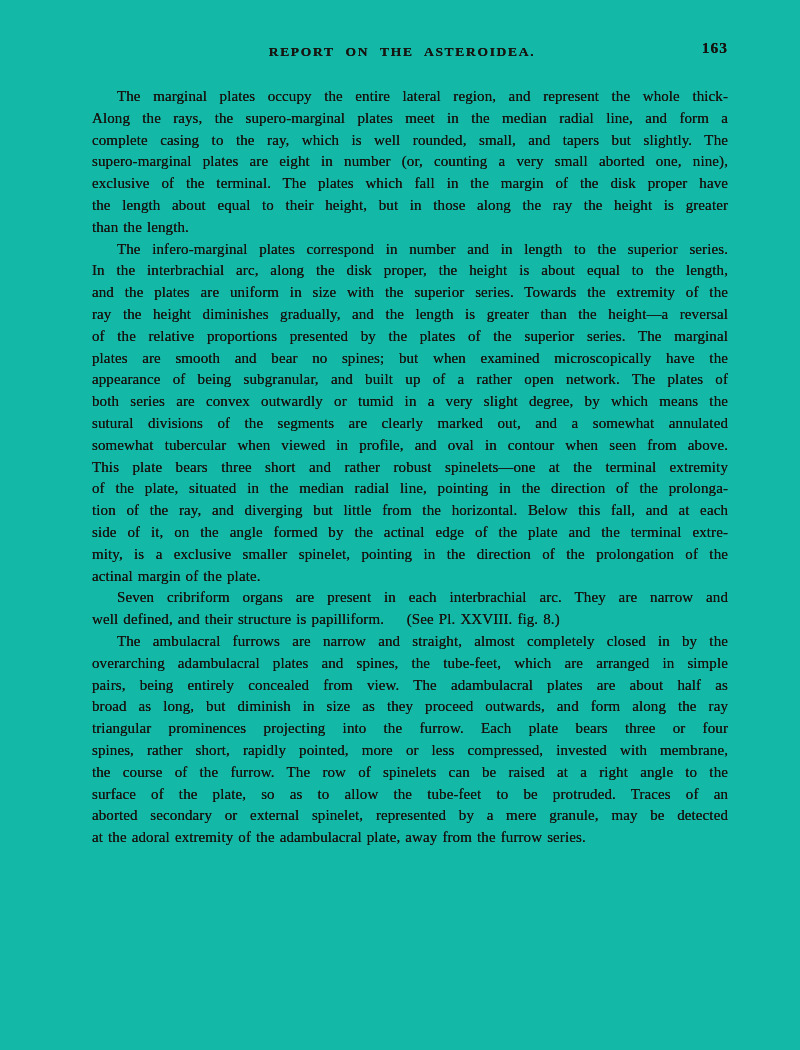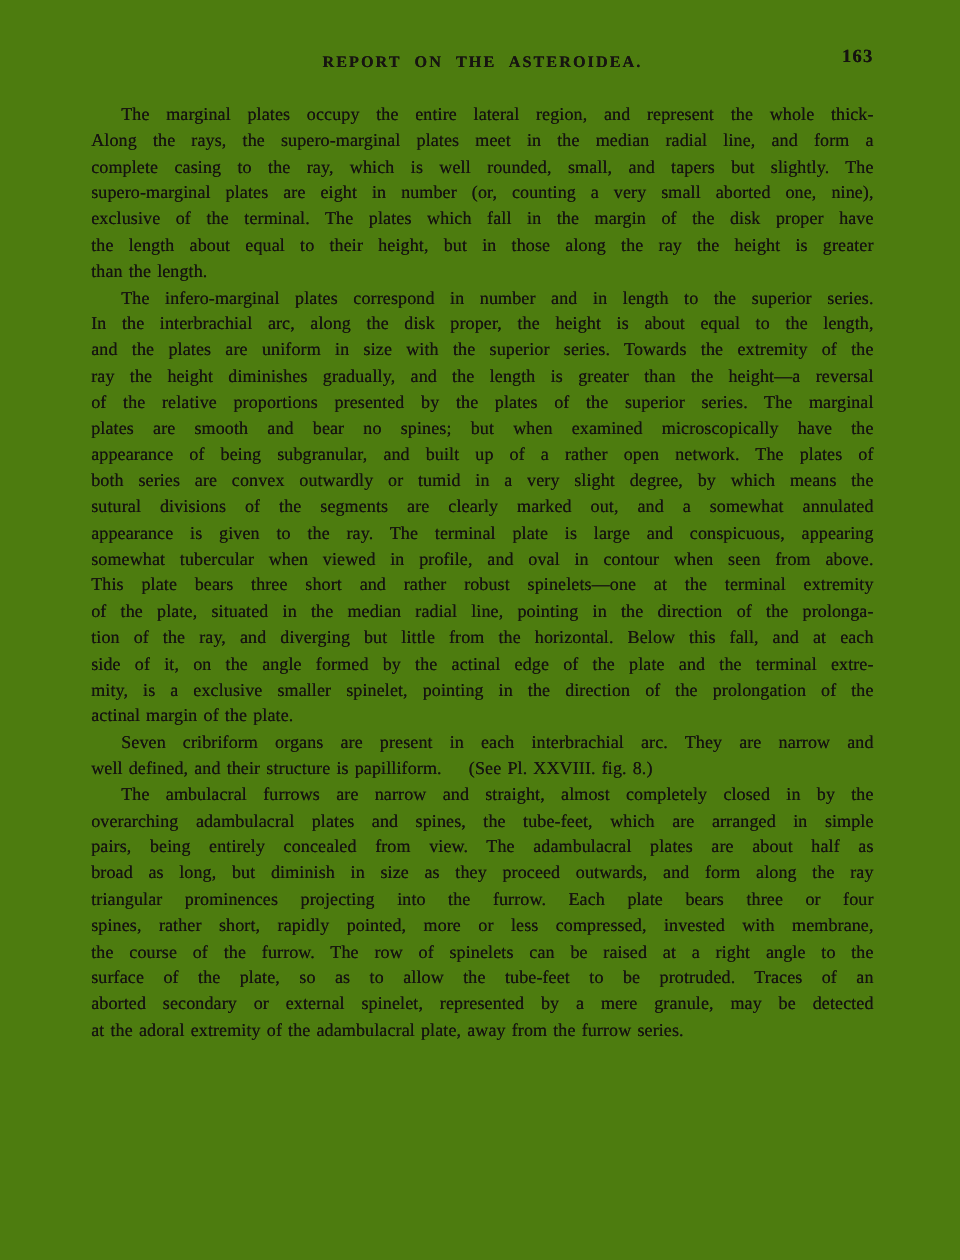--- a/index.html
+++ b/index.html
@@ -4,21 +4,21 @@
 <style>
   html, body {
     margin: 0;
     padding: 0;
     background: #ffffff;
   }
   .page {
     position: relative;
     width: 800px;
     height: 1050px;
-    background: #4d7c0f;
+    background: #14b8a6;
     font-family: "Liberation Serif", serif;
     color: #151310;
     overflow: hidden;
   }
   .page-header {
     position: absolute;
     top: 44px;
     left: 76px;
     width: 652px;
     height: 24px;
@@ -53,20 +53,21 @@
   }
   .line {
     font-size: 15px;
     line-height: 21.8px;
     text-align: justify;
     text-align-last: justify;
     word-spacing: 1.2px;
     letter-spacing: 0.1px;
     white-space: normal;
     text-shadow: 0 0 0.45px #1a1713;
+    margin-left: 16px;
   }
   .line.first {
     text-indent: 25px;
   }
   .line.last {
     text-align-last: left;
     font-family: Liberation Serif, serif;
   }
 </style>
 </head>
@@ -90,21 +91,20 @@
       <div class="paragraph">
         <div class="line first">The infero-marginal plates correspond in number and in length to the superior series.</div>
         <div class="line">In the interbrachial arc, along the disk proper, the height is about equal to the length,</div>
         <div class="line">and the plates are uniform in size with the superior series. Towards the extremity of the</div>
         <div class="line">ray the height diminishes gradually, and the length is greater than the height—a reversal</div>
         <div class="line">of the relative proportions presented by the plates of the superior series. The marginal</div>
         <div class="line">plates are smooth and bear no spines; but when examined microscopically have the</div>
         <div class="line">appearance of being subgranular, and built up of a rather open network. The plates of</div>
         <div class="line">both series are convex outwardly or tumid in a very slight degree, by which means the</div>
         <div class="line">sutural divisions of the segments are clearly marked out, and a somewhat annulated</div>
-        <div class="line">appearance is given to the ray. The terminal plate is large and conspicuous, appearing</div>
         <div class="line">somewhat tubercular when viewed in profile, and oval in contour when seen from above.</div>
         <div class="line">This plate bears three short and rather robust spinelets—one at the terminal extremity</div>
         <div class="line">of the plate, situated in the median radial line, pointing in the direction of the prolonga-</div>
         <div class="line">tion of the ray, and diverging but little from the horizontal. Below this fall, and at each</div>
         <div class="line">side of it, on the angle formed by the actinal edge of the plate and the terminal extre-</div>
         <div class="line">mity, is a exclusive smaller spinelet, pointing in the direction of the prolongation of the</div>
         <div class="line last">actinal margin of the plate.</div>
       </div>
       <div class="paragraph">
         <div class="line first">Seven cribriform organs are present in each interbrachial arc. They are narrow and</div>

